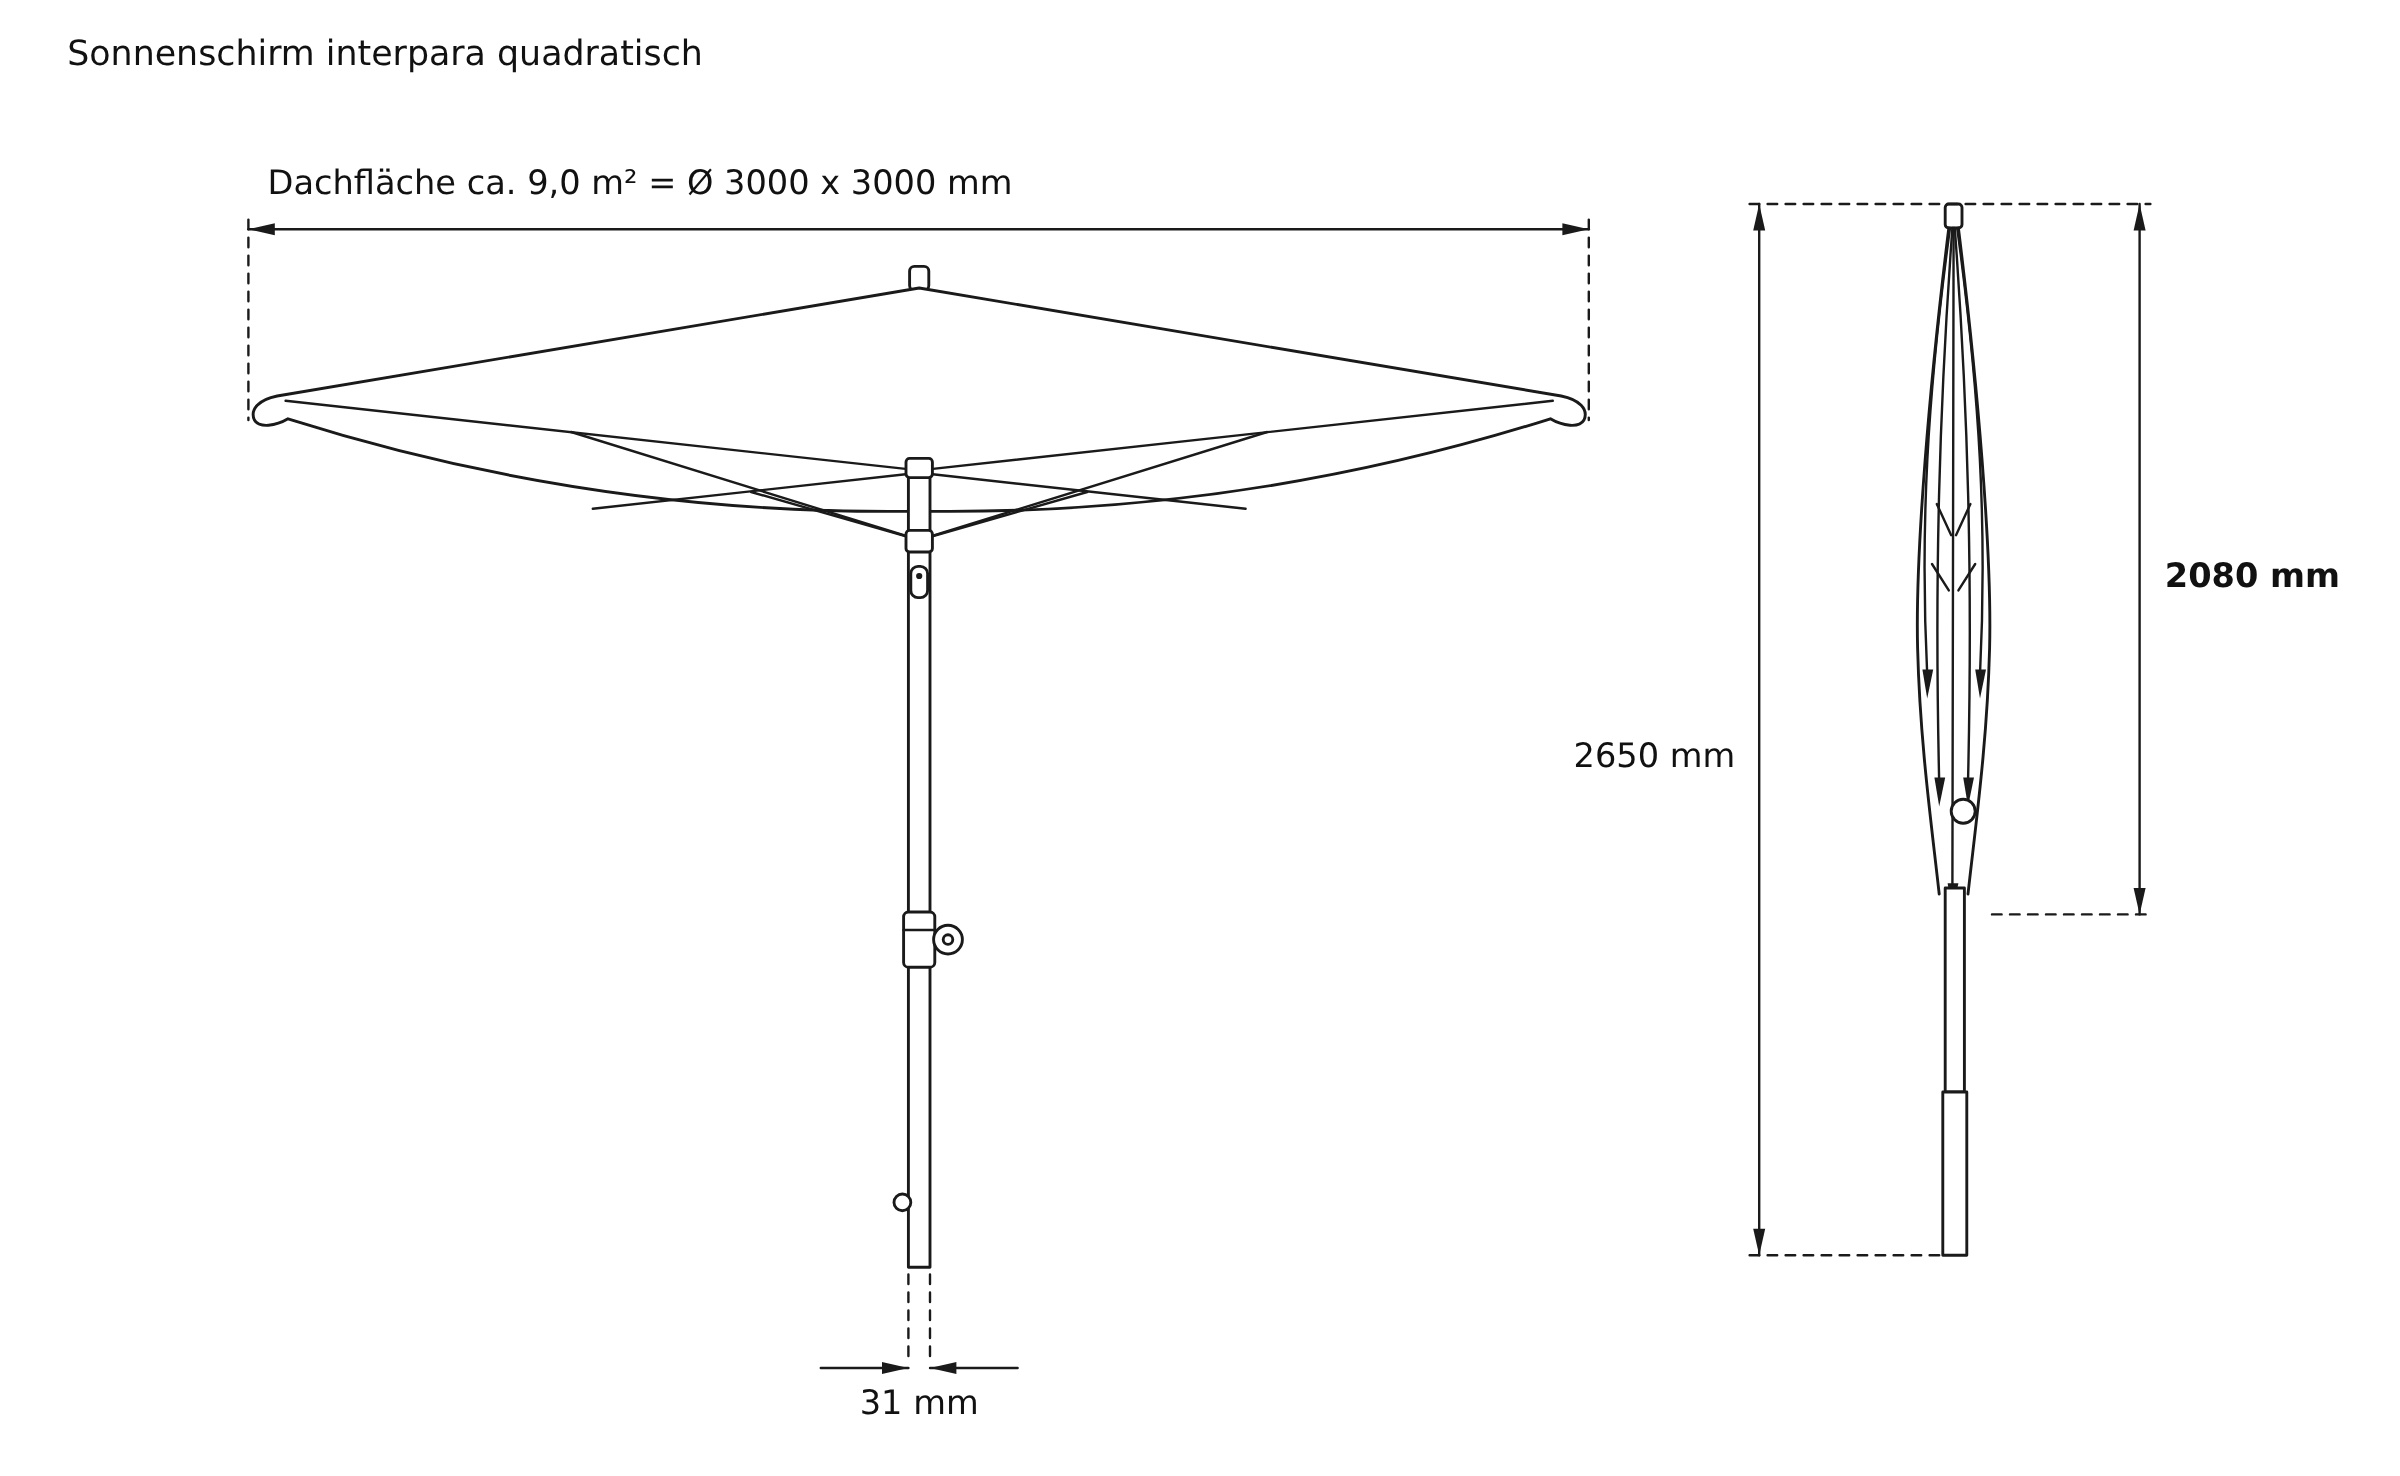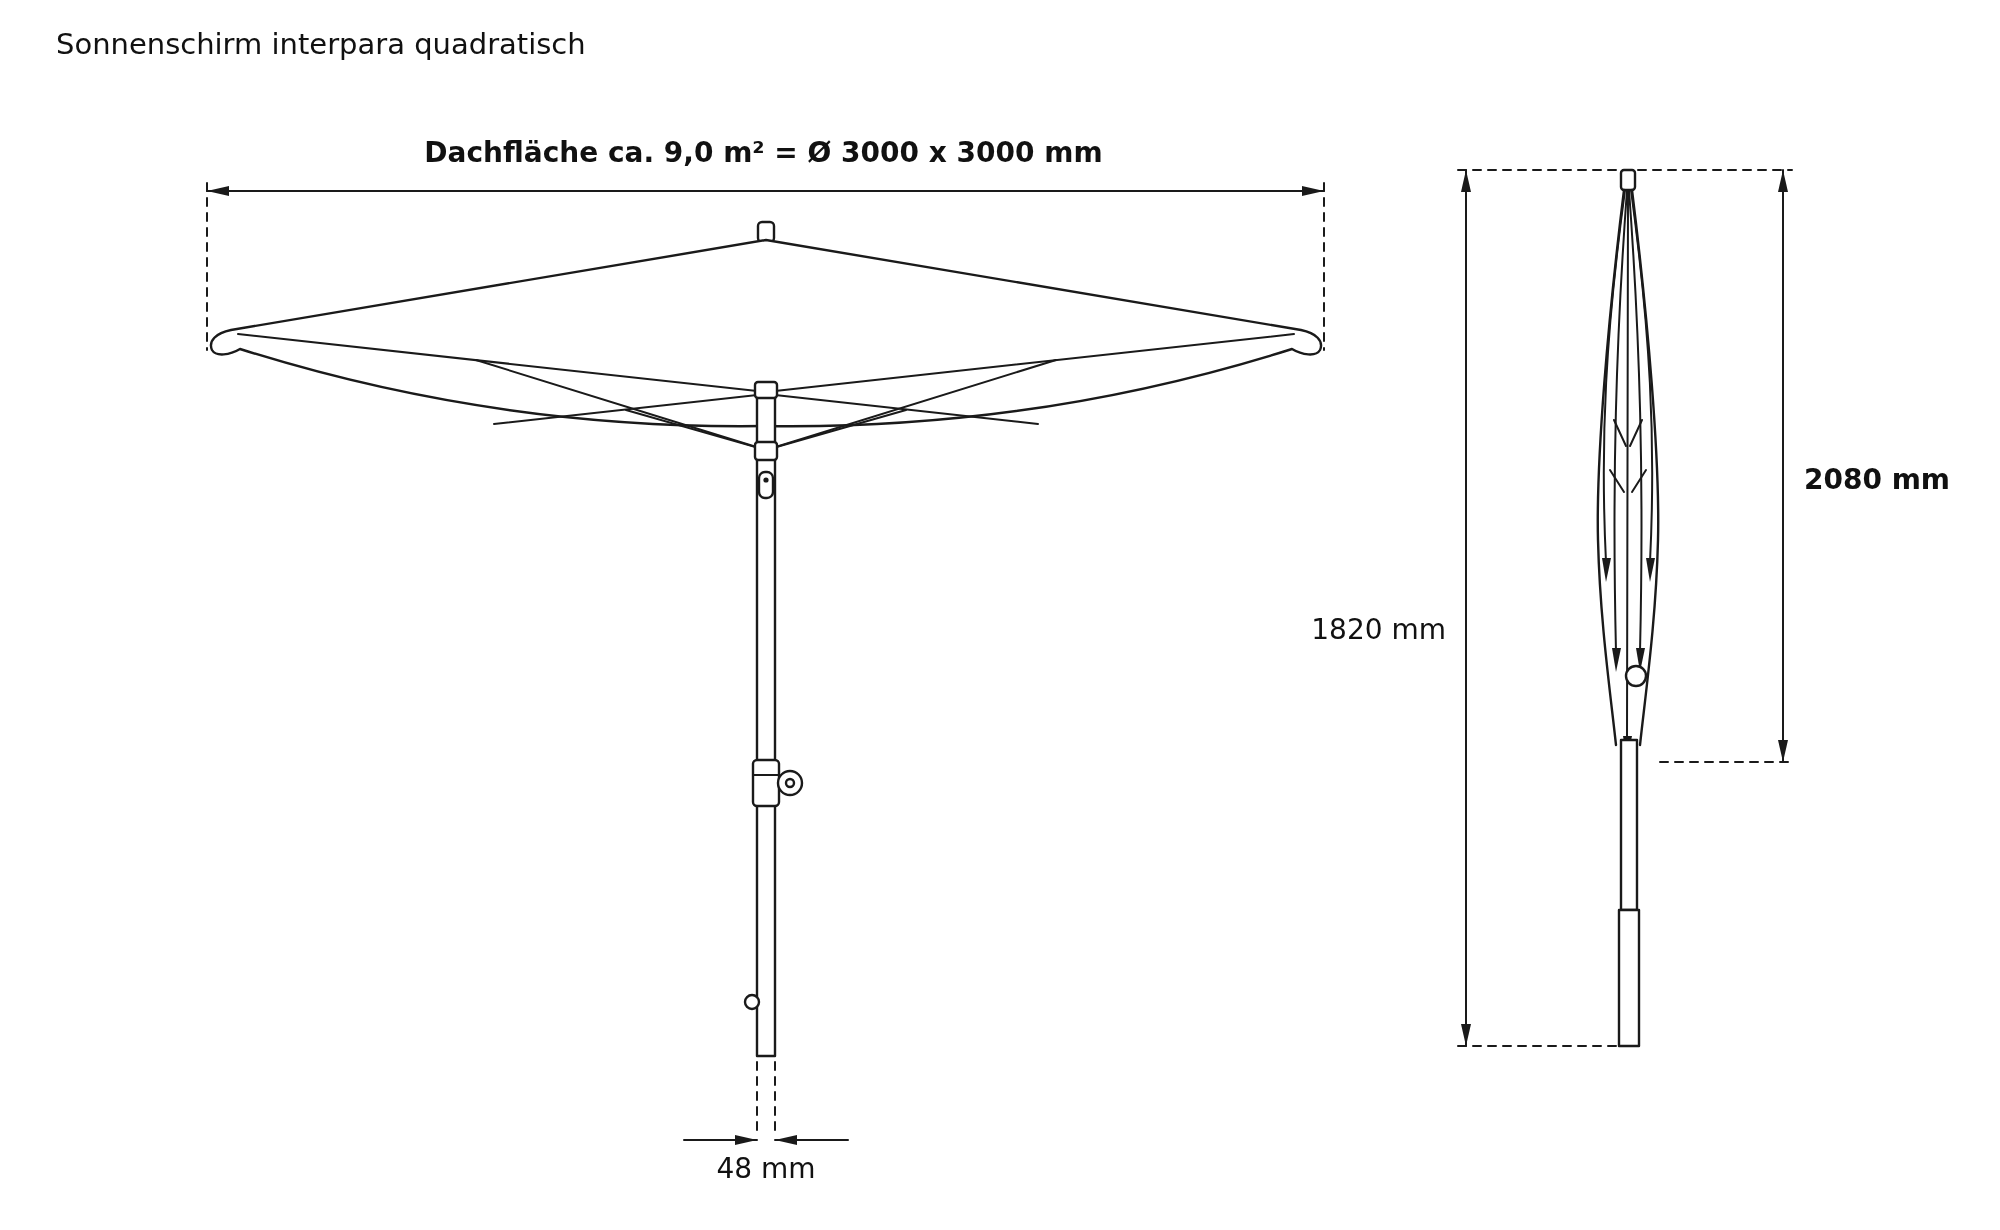--- a/index.html
+++ b/index.html
@@ -32,25 +32,24 @@
   .page-title {
     position: absolute;
     left: 30px;
     top: 26px;
     font-size: 29px;
     line-height: 36px;
     color: #111111;
     white-space: nowrap;
   }
   .roof-label {
-    left: 179px;
+    left: 197px;
     top: 136px;
     width: 1117px;
-    text-align: center;
-    font-weight: bold;
+    text-align: left;
   }
   .total-height-label {
     left: 1180px;
     top: 613px;
     width: 240px;
     text-align: right;
   }
   .canopy-height-label {
     left: 1778px;
     top: 463px;
@@ -185,19 +184,19 @@
         <line x1="1757" y1="170" x2="1757" y2="762"></line>
         <polygon points="1757,170 1752,192 1762,192" fill="#1a1a1a" stroke="none"></polygon>
         <polygon points="1757,762 1752,740 1762,740" fill="#1a1a1a" stroke="none"></polygon>
         <line x1="1634" y1="762" x2="1766" y2="762" stroke-dasharray="8 7"></line>
       </g>
     </g>
   </svg>
 
   <div class="label roof-label">Dachfläche ca. 9,0 m² = Ø 3000 x 3000 mm</div>
 
-  <div class="label total-height-label">1820 mm</div>
+  <div class="label total-height-label">2650 mm</div>
 
   <div class="label canopy-height-label">2080 mm</div>
 
-  <div class="label pole-dia-label">48 mm</div>
+  <div class="label pole-dia-label">31 mm</div>
 
 </div>
 
 </body></html>

